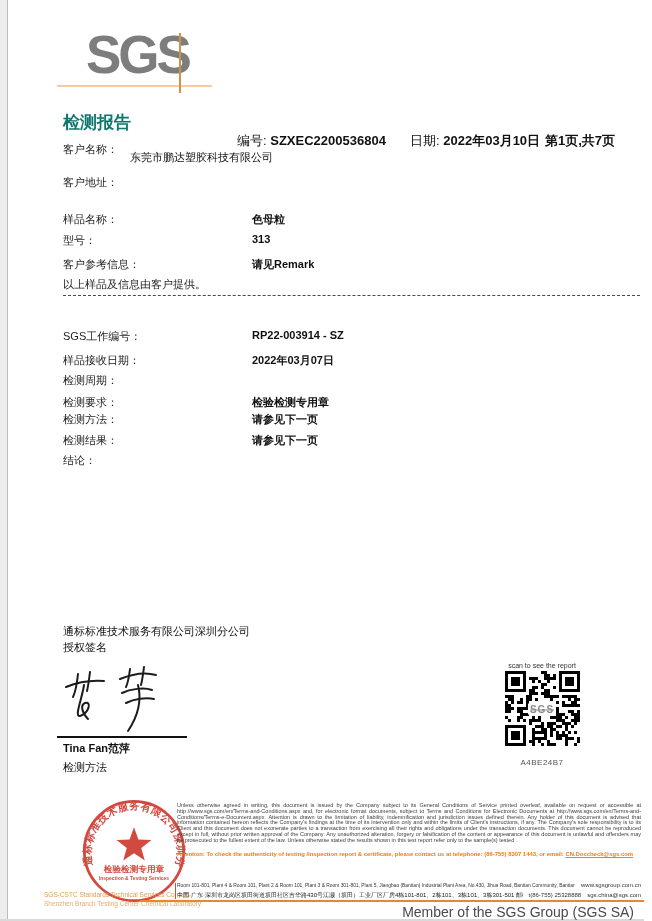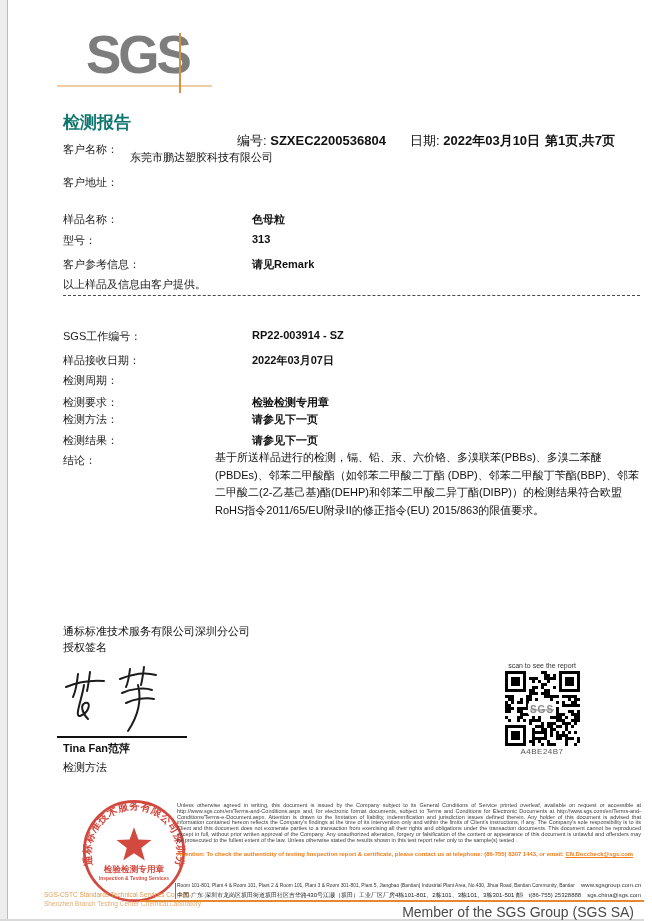--- a/index.html
+++ b/index.html
@@ -45,21 +45,21 @@
   .sign-name { position:absolute; left:63px; top:741px; font-size:11px; font-weight:bold; color:#111; }
   .sign-title { position:absolute; left:63px; top:760px; font-size:11px; color:#111; }
 
   
   .qr-wrap { position:absolute; left:503px; top:662px; width:78px; text-align:center; }
   .qr-caption { font-size:7px; color:#333; margin-bottom:2px; }
   .qr-box { position:relative; width:75px; height:75px; margin:0 auto; }
   .qr-center { position:absolute; left:50%; top:50%; transform:translate(-50%,-50%);
                background:#fff; color:#8a8a8a; font-size:10px; font-weight:bold;
                padding:0 2px; letter-spacing:1px; text-decoration:line-through; }
-  .qr-code-text { font-size:8px; color:#555; margin-top:1px; letter-spacing:0.5px; }
+  .qr-code-text { font-size:8px; color:#555; margin-top:12px; letter-spacing:0.5px; }
 
   
   .stamp { position:absolute; left:80px; top:797px; opacity:0.92; }
   .ft-company { position:absolute; left:44px; top:890px; font-size:6.5px; line-height:9px; color:#df9b55; }
   .ft-company .l2 { color:#e2ac72; }
 
   .disclaimer { position:absolute; left:177px; top:803px; width:464px; font-size:5.5px;
                 line-height:5.8px; color:#3d3d3d; text-align:justify; }
   .attention { position:absolute; left:177px; top:851px; width:464px; font-size:5.9px;
                line-height:6.6px; color:#f07c1a; font-weight:bold; }
@@ -119,21 +119,20 @@
   <div class="row-value val-c2" style="top:353px">2022年03月07日</div>
   <div class="row-label" style="top:373px">检测周期：</div>
   <div class="row-label" style="top:395px">检测要求：</div>
   <div class="row-value val-c2" style="top:395px">检验检测专用章</div>
   <div class="row-label" style="top:412px">检测方法：</div>
   <div class="row-value val-c2" style="top:412px">请参见下一页</div>
   <div class="row-label" style="top:433px">检测结果：</div>
   <div class="row-value val-c2" style="top:433px">请参见下一页</div>
 
   <div class="row-label" style="top:453px">结论：</div>
-  <div class="conclusion">基于所送样品进行的检测，镉、铅、汞、六价铬、多溴联苯(PBBs)、多溴二苯醚(PBDEs)、邻苯二甲酸酯（如邻苯二甲酸二丁酯 (DBP)、邻苯二甲酸丁苄酯(BBP)、邻苯二甲酸二(2-乙基己基)酯(DEHP)和邻苯二甲酸二异丁酯(DIBP)）的检测结果符合欧盟RoHS指令2011/65/EU附录II的修正指令(EU) 2015/863的限值要求。</div>
 
   <div class="sign-company">通标标准技术服务有限公司深圳分公司</div>
   <div class="sign-auth">授权签名</div>
   <svg class="sig-svg" width="132" height="72" viewBox="0 0 132 72">
     <g fill="none" stroke="#1c1c1c" stroke-width="2" stroke-linecap="round">
       <path d="M8,24 C20,19 34,17 46,18"></path>
       <path d="M20,11 C19,20 17,30 15,34"></path>
       <path d="M32,9 C31,17 30,24 29,28"></path>
       <path d="M26,22 C24,36 16,54 22,53 C31,50 34,38 27,40 C22,42 24,50 30,56"></path>
       <path d="M62,16 C74,11 88,9 98,12"></path>

